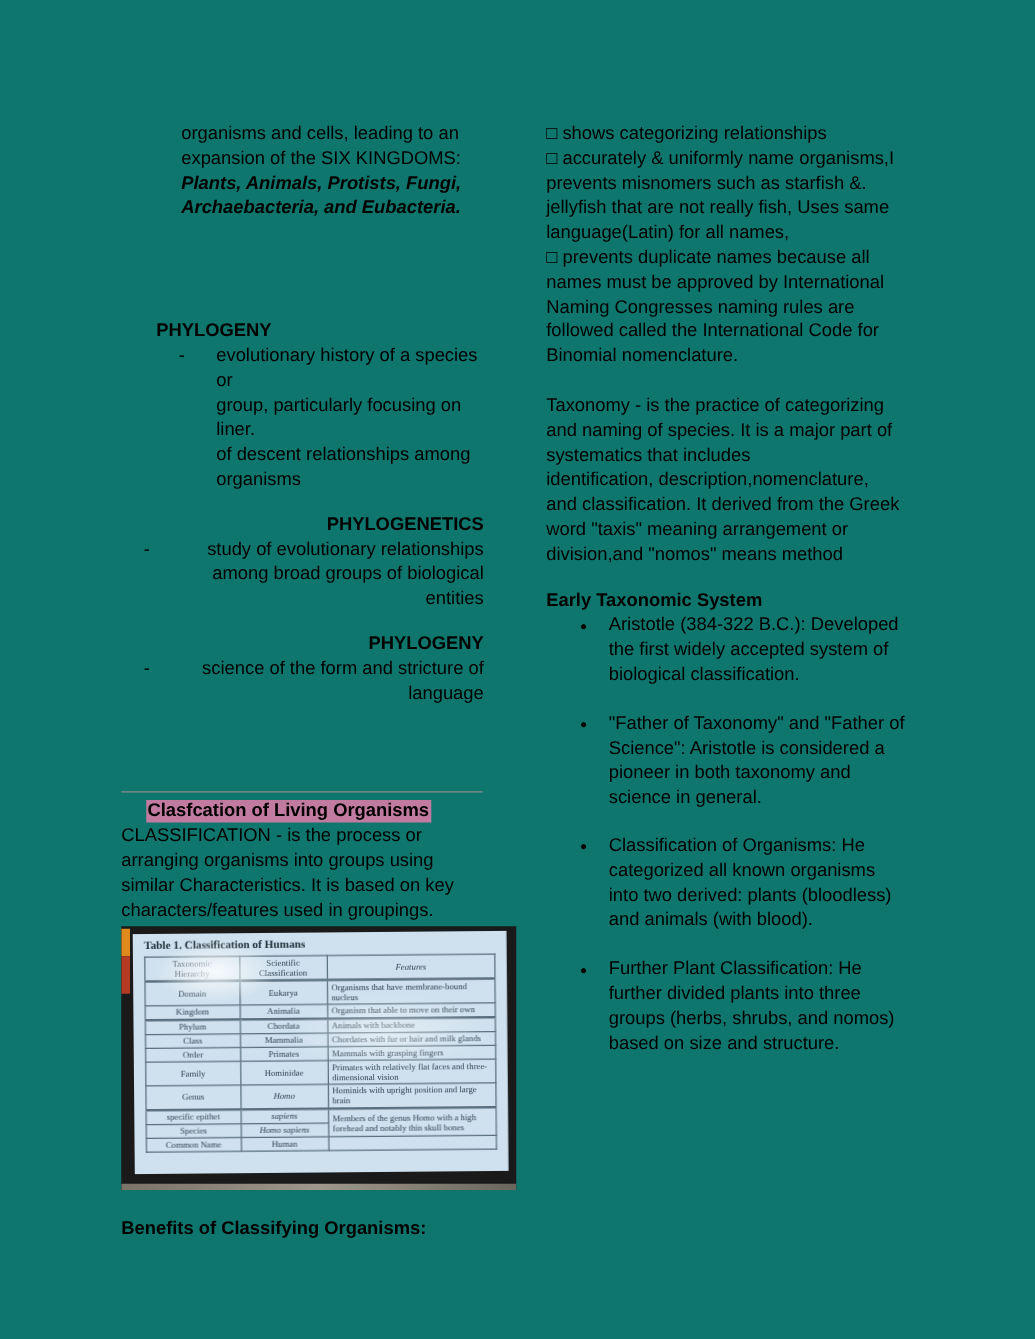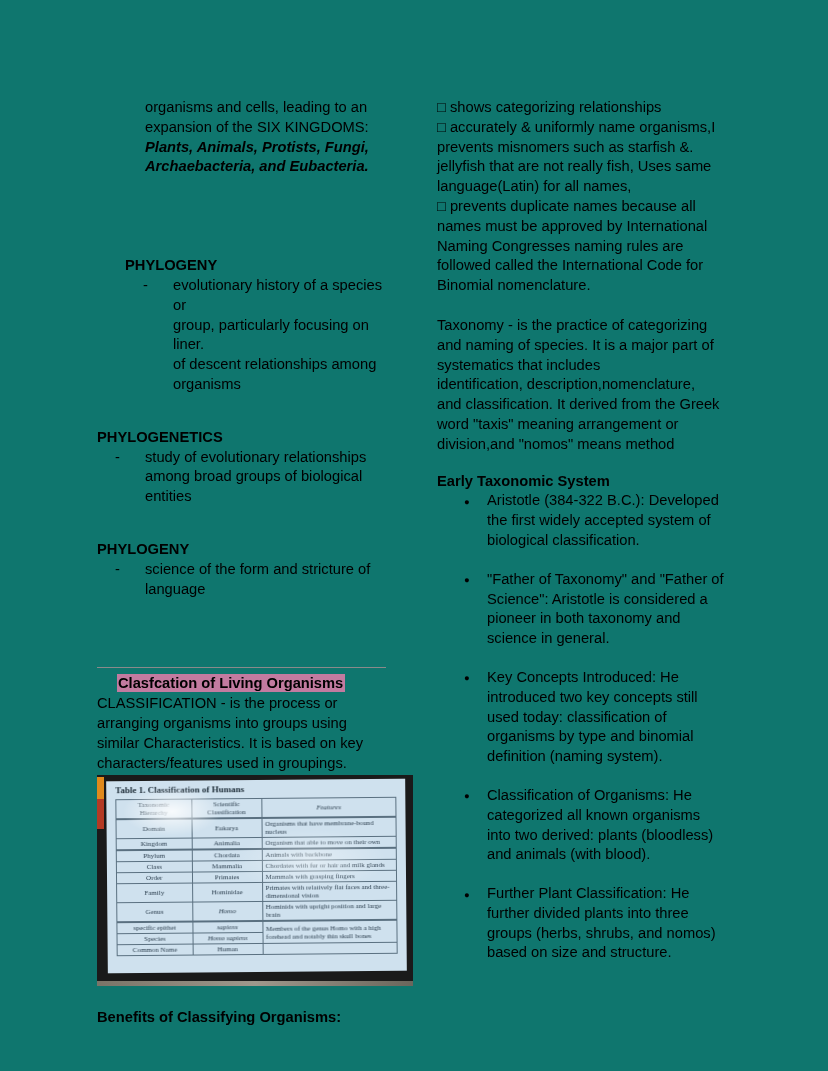--- a/index.html
+++ b/index.html
@@ -16,21 +16,21 @@
   .pre{white-space:pre-line;}
   .b{font-weight:normal;}
   .bi{font-weight:bold;font-style:italic;}
 
   
   .cont-para{margin-left:48px;}
   .dash-list{list-style:none;}
   .dash-list li{position:relative;padding-left:48px;}
   .dash-list li::before{content:"-";position:absolute;left:18px;top:0;}
   .sec-1{margin-top:79px;margin-left:28px;}
-  .sec{margin-top:33px;}
+  .sec{margin-top:16px;text-align:right;}
   hr.divider{border:none;border-top:1px solid #8a8a8a;margin:68px 0 0 0;width:289px;height:0;}
   .hl-line{margin-top:6px;padding-left:20px;}
   .hl{background:#c27ba0;font-weight:bold;padding:1px 2px 1px 1px;}
   .class-para{margin-top:0;}
 
   
   .photo{position:relative;margin-top:2px;width:316px;height:211px;background:#1a1a1a;overflow:hidden;}
   .accent-orange{position:absolute;left:0;top:2px;width:7px;height:22px;background:#e0891c;}
   .accent-red{position:absolute;left:0;top:24px;width:7px;height:30px;background:#b43a24;}
   .bottom-strip{position:absolute;left:0;bottom:0;width:100%;height:5px;background:linear-gradient(90deg,#7a7468,#9e988c,#6b665c);}
@@ -208,25 +208,20 @@
 
     <h3 class="early-heading">Early Taxonomic System</h3>
     <ul class="bullet-list">
       <li>Aristotle (384-322 B.C.): Developed
 the first widely accepted system of
 biological classification.</li>
       <li>"Father of Taxonomy" and "Father of
 Science":  Aristotle is considered a
 pioneer in both taxonomy and
 science in general.</li>
-      <li>Key Concepts Introduced:  He
-introduced two key concepts still
-used today: classification of
-organisms by type and binomial
-definition (naming system).</li>
       <li>Classification of Organisms: He
 categorized all known organisms
 into two derived: plants (bloodless)
 and animals (with blood).</li>
       <li>Further Plant Classification:  He
 further divided plants into three
 groups (herbs, shrubs, and nomos)
 based on size and structure.</li>
     </ul>
 

